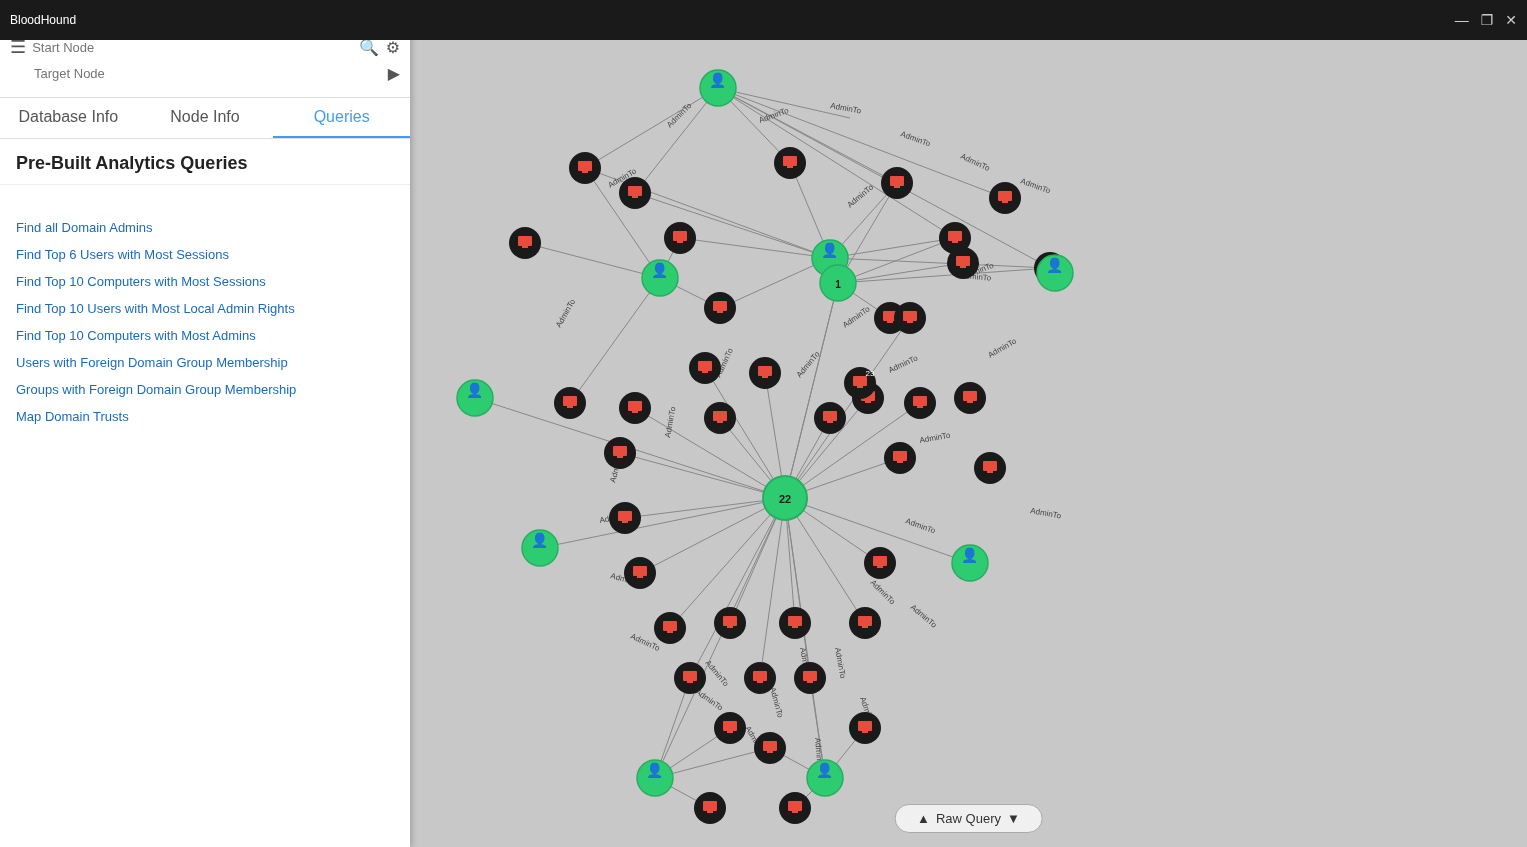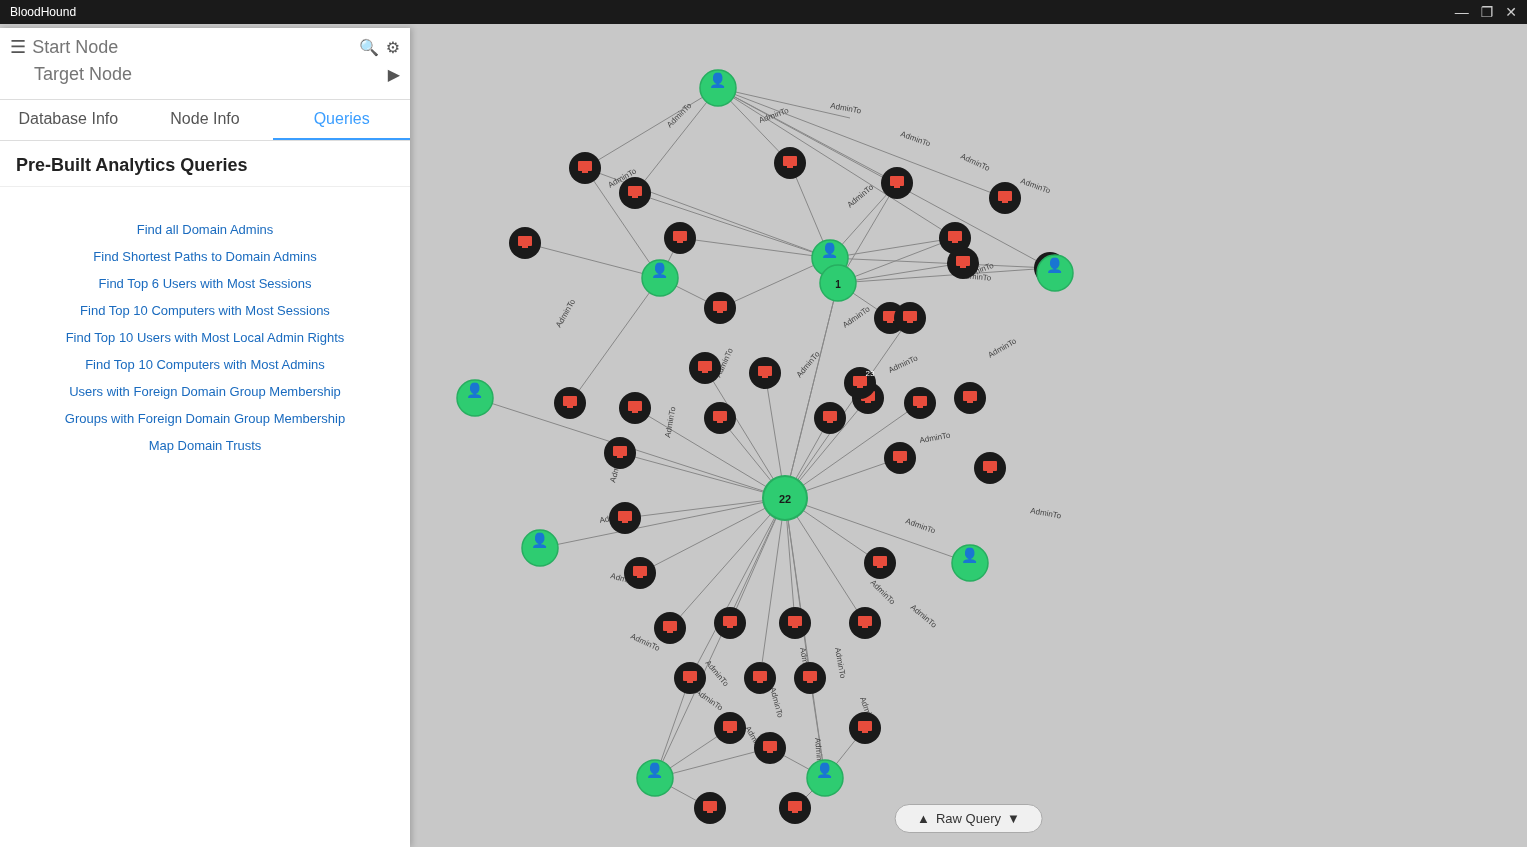--- a/index.html
+++ b/index.html
@@ -2,21 +2,21 @@
 <html><head>
   <meta charset="utf-8">
   <style>
     * { margin: 0; padding: 0; box-sizing: border-box; }
     body { font-family: 'Segoe UI', Arial, sans-serif; background: #c8c8c8; width: 1527px; height: 847px; overflow: hidden; position: relative; }
 
     
     .titlebar {
       background: #1a1a1a;
       color: #fff;
-      height: 24px;
+      height: 40px;
       display: flex;
       align-items: center;
       justify-content: space-between;
       padding: 0 10px;
       font-size: 12px;
       position: absolute;
       top: 0; left: 0; right: 0;
       z-index: 100;
     }
     .titlebar-controls { display: flex; gap: 12px; }
@@ -48,21 +48,21 @@
     }
     .hamburger-icon {
       font-size: 18px;
       cursor: pointer;
       color: #555;
     }
     .search-input {
       flex: 1;
       border: none;
       outline: none;
-      font-size: 18px;
+      font-size: 13px;
       color: #999;
       background: transparent;
     }
     .icon-btn {
       cursor: pointer;
       color: #555;
       font-size: 16px;
     }
 
     
@@ -97,21 +97,20 @@
       font-size: 18px;
       font-weight: bold;
       padding: 14px 16px 10px 16px;
       color: #222;
       border-bottom: 1px solid #eee;
     }
     .queries-list-container {
       flex: 1;
       overflow-y: auto;
       position: relative;
-      text-align: center;
     }
     .queries-list {
       padding: 4px 0;
     }
     .query-item {
       padding: 6px 16px;
       font-size: 13px;
       color: #1a6bbf;
       cursor: pointer;
       text-decoration: none;
@@ -203,21 +202,20 @@
     <div class="tab active">
       <span>Queries</span>
     </div>
   </div>
 
   <div class="queries-section">
     <div class="queries-header">Pre-Built Analytics Queries</div>
     <div class="queries-list-container">
       <div class="queries-list">
         <a class="query-item">Find all Domain Admins</a>
-        <a class="query-item">Find Shortest Paths to Domain Admins</a>
         <a class="query-item">Find Top 6 Users with Most Sessions</a>
         <a class="query-item">Find Top 10 Computers with Most Sessions</a>
         <a class="query-item underlined">Find Top 10 Users with Most Local Admin Rights</a>
         <a class="query-item">Find Top 10 Computers with Most Admins</a>
         <a class="query-item">Users with Foreign Domain Group Membership</a>
         <a class="query-item">Groups with Foreign Domain Group Membership</a>
         <a class="query-item">Map Domain Trusts</a>
       </div>
     </div>
   </div>

